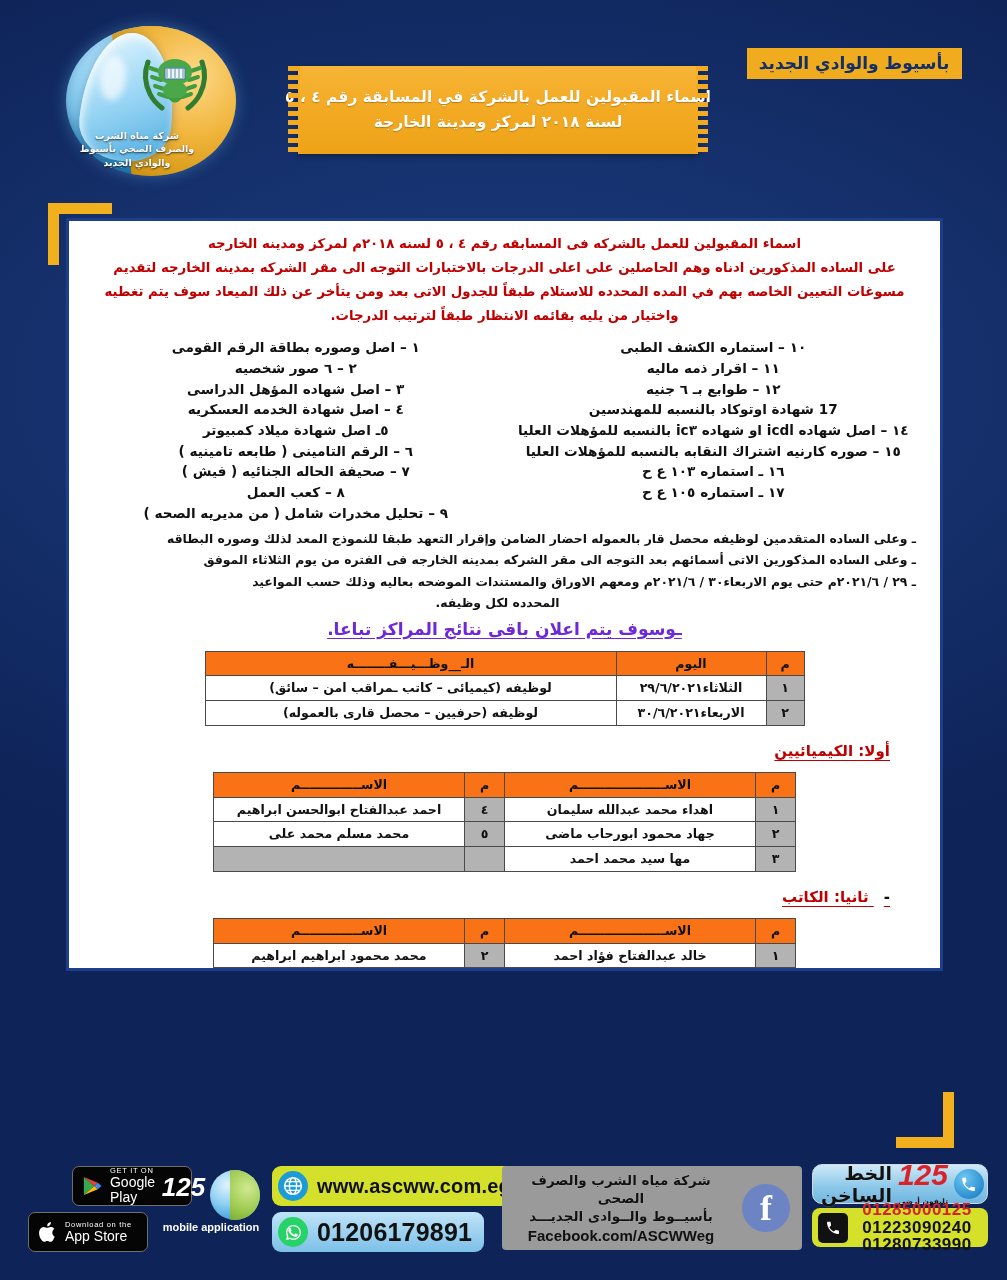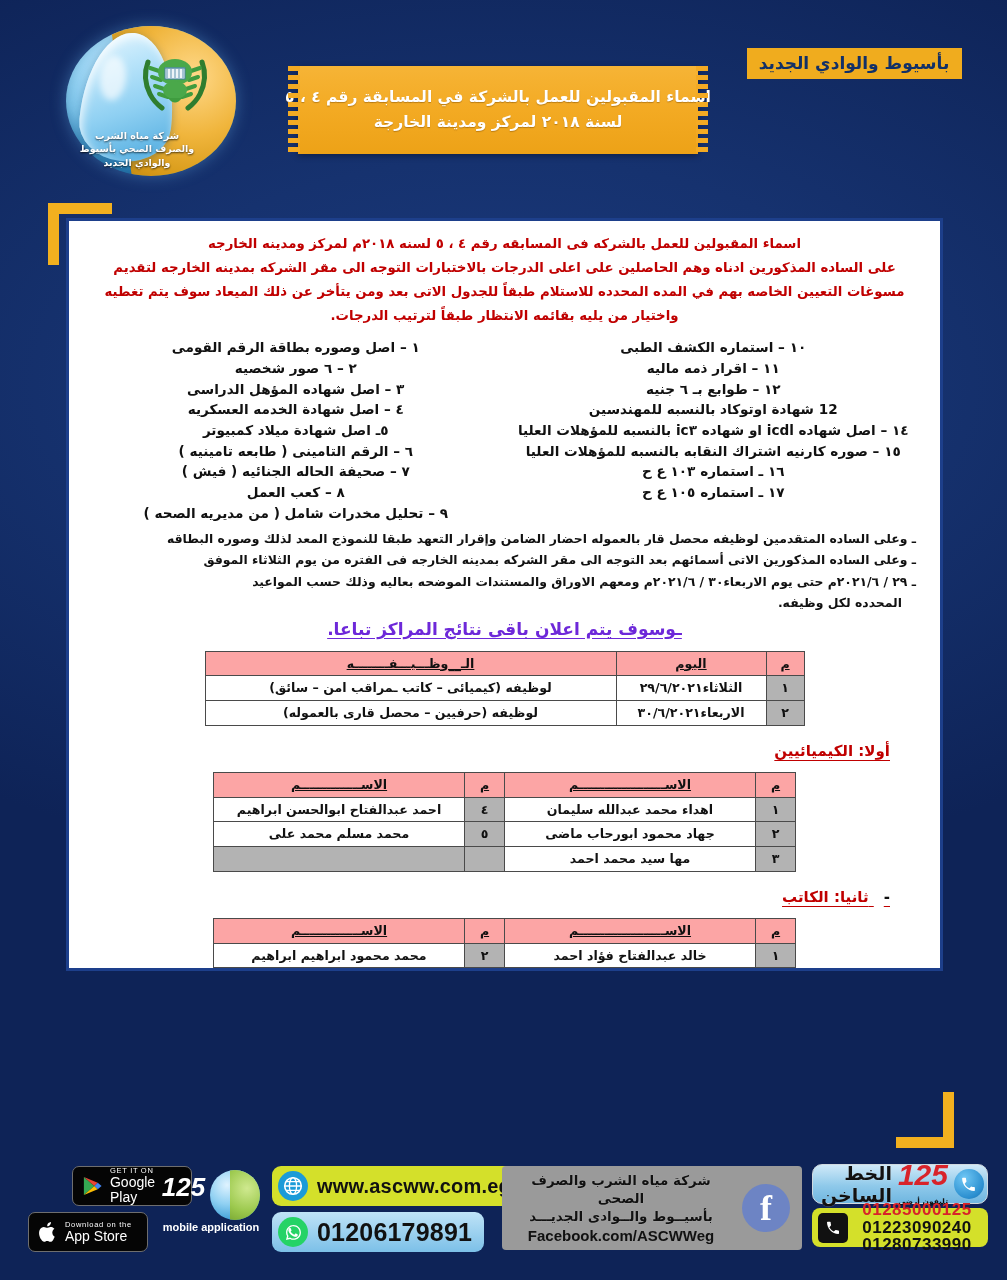--- a/index.html
+++ b/index.html
@@ -226,21 +226,21 @@
   .notes {
     margin-top: 6px;
     padding: 0 10px;
     color: #111111;
     font-size: 12.4px;
     font-weight: 700;
     line-height: 1.62;
     text-align: right;
   }
   .notes .n-line { margin-bottom: 1px; }
-  .notes .n-ind  { padding-right: 14px; }
+  .notes .n-ind  { padding-right: 14px; text-align: center; }
 
   .announce {
     margin-top: 6px;
     text-align: center;
     font-size: 17px;
     font-weight: 700;
     color: #6d28d9;
     text-decoration: underline;
     text-underline-offset: 3px;
   }
@@ -257,21 +257,21 @@
     font-size: 12.6px;
     font-weight: 700;
     color: #111;
     text-align: center;
     padding: 4px 3px;
     height: 23px;
     line-height: 1.25;
     white-space: nowrap;
     overflow: hidden;
   }
-  .tbl th { background: #fca5a5; text-decoration: underline; }
+  .tbl th { background: #f97316; }
   .tbl td.idx { background: #b3b3b3; width: 34px; }
   .tbl td.blank { background: #b3b3b3; }
 
   
   #schedule-table { width: 600px; }
   #schedule-table col.c-m   { width: 38px; }
   #schedule-table col.c-day { width: 150px; }
   #schedule-table col.c-job { width: auto; }
 
   
@@ -505,21 +505,21 @@
       <p>على الساده المذكورين ادناه وهم الحاصلين على اعلى الدرجات بالاختبارات  التوجه الى مقر الشركه بمدينه الخارجه لتقديم</p>
       <p>مسوغات التعيين الخاصه بهم في المده المحدده للاستلام طبقاً للجدول الاتى بعد ومن يتأخر عن ذلك الميعاد سوف يتم تغطيه</p>
       <p>واختيار من يليه بقائمه الانتظار طبقاً لترتيب الدرجات.</p>
     </div>
 
     <div class="req-grid">
       <div class="req-col left">
         <div class="req-item">١٠ – استماره الكشف الطبى</div>
         <div class="req-item">١١ –  اقرار ذمه ماليه</div>
         <div class="req-item">١٢ – طوابع بـ ٦ جنيه</div>
-        <div class="req-item">12  شهادة اوتوكاد بالنسبه للمهندسين</div>
+        <div class="req-item">17  شهادة اوتوكاد بالنسبه للمهندسين</div>
         <div class="req-item">١٤ – اصل شهاده  icdl او شهاده ic٣ بالنسبه للمؤهلات العليا</div>
         <div class="req-item">١٥ –  صوره كارنيه اشتراك النقابه بالنسبه للمؤهلات العليا</div>
         <div class="req-item">١٦ ـ  استماره ١٠٣ ع ح</div>
         <div class="req-item">١٧ ـ  استماره ١٠٥ ع ح</div>
       </div>
       <div class="req-col right">
         <div class="req-item">١ –  اصل وصوره بطاقة الرقم القومى</div>
         <div class="req-item">٢ – ٦  صور شخصيه</div>
         <div class="req-item">٣ – اصل شهاده المؤهل الدراسى</div>
         <div class="req-item">٤ – اصل شهادة الخدمه العسكريه</div>

